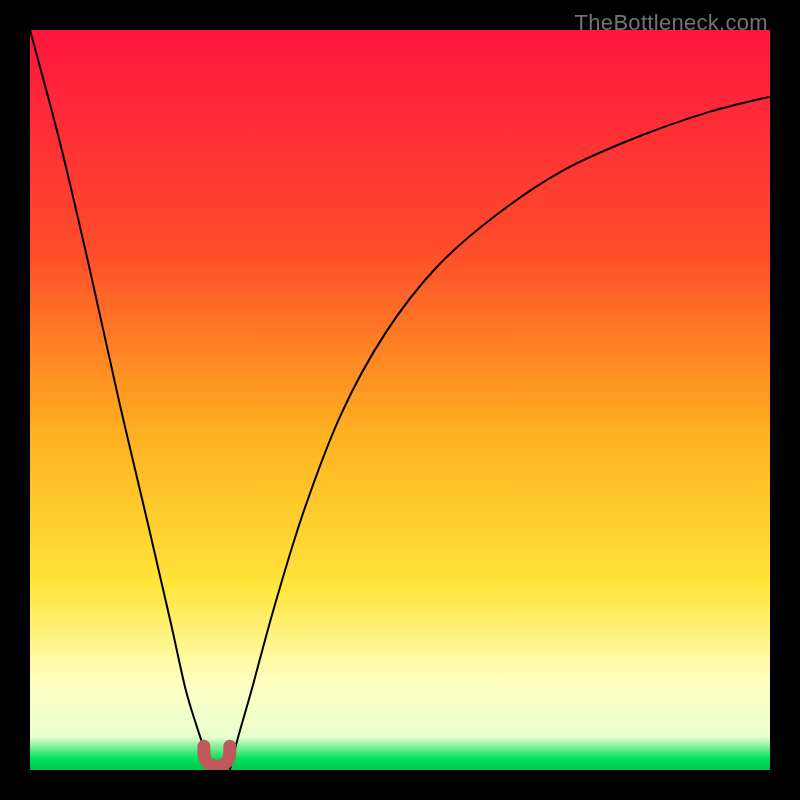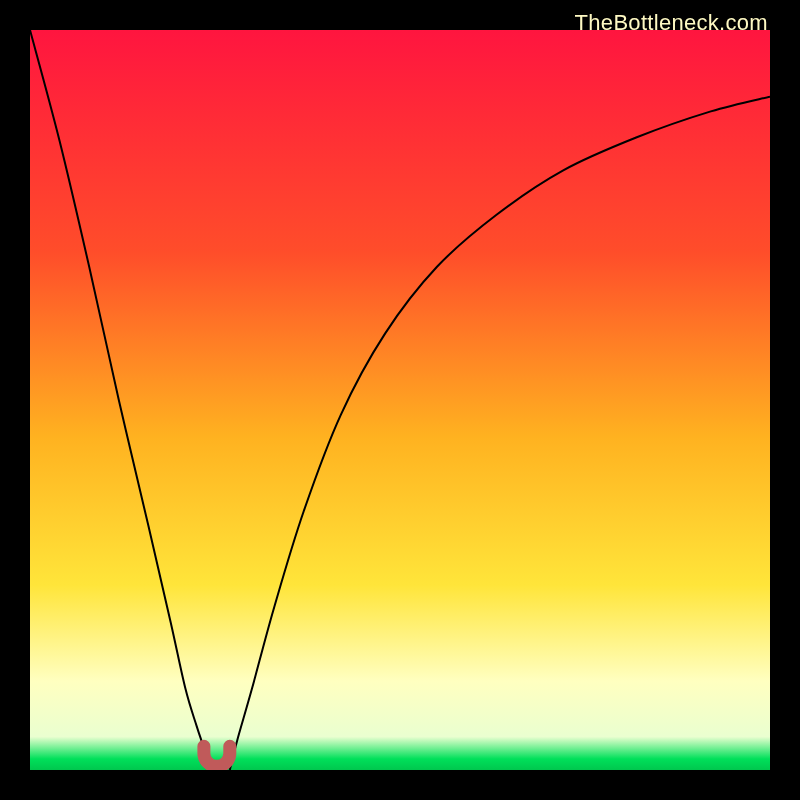--- a/index.html
+++ b/index.html
@@ -1,18 +1,18 @@
 <!DOCTYPE html>
 <html><head>
 <meta charset="utf-8">
 <style>
   html,body{margin:0;padding:0;width:800px;height:800px;overflow:hidden;background:#000;font-family:Arial,Helvetica,sans-serif}
   .frame{position:absolute;left:0;top:0;width:800px;height:800px;background:#000}
   .plot{position:absolute;left:30px;top:30px;width:740px;height:740px}
-  .watermark{position:absolute;top:10px;right:32px;color:#fef9c3;font-size:22px;font-weight:400;letter-spacing:0.3px}
+  .watermark{position:absolute;top:10px;right:32px;color:#737373;font-size:22px;font-weight:400;letter-spacing:0.3px}
   svg{display:block}
 </style>
 </head>
 <body>
 
 <div class="frame">
   <div class="watermark">TheBottleneck.com</div>
   <div class="plot">
     <svg id="svg" width="740" height="740" viewBox="0 0 740 740">
         <defs>

